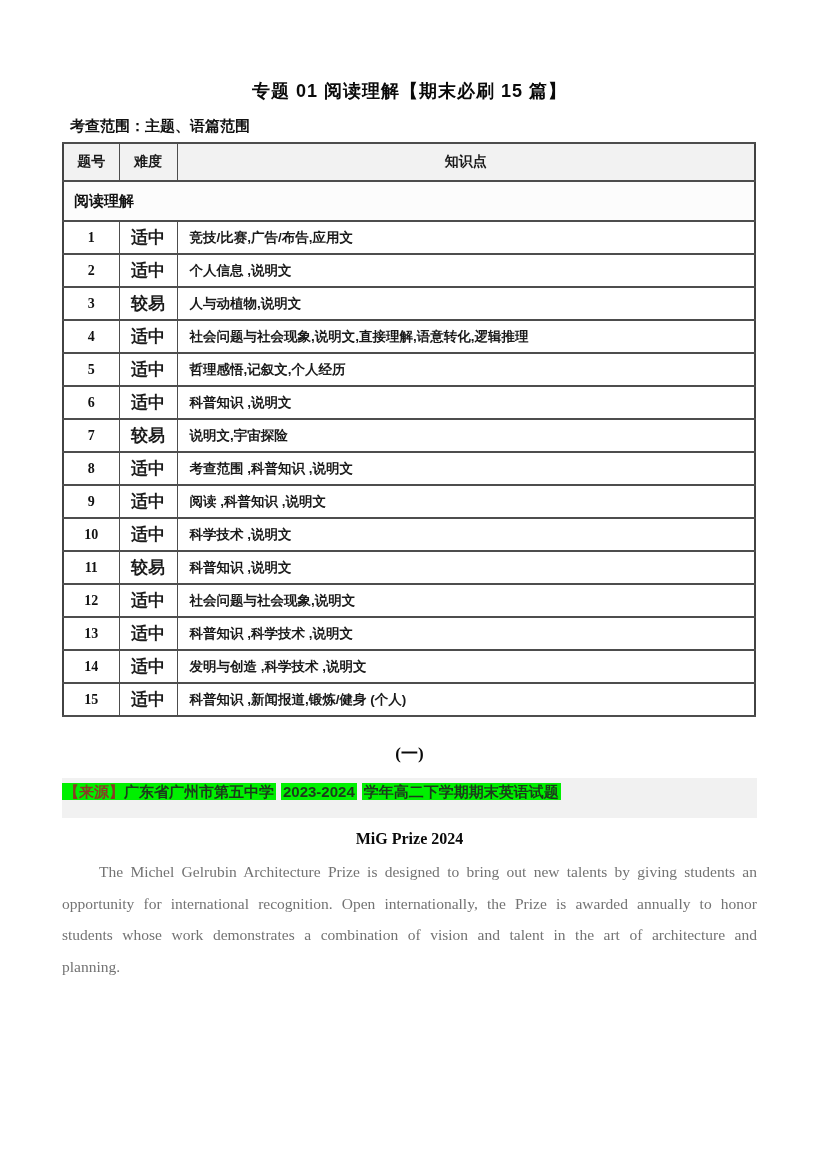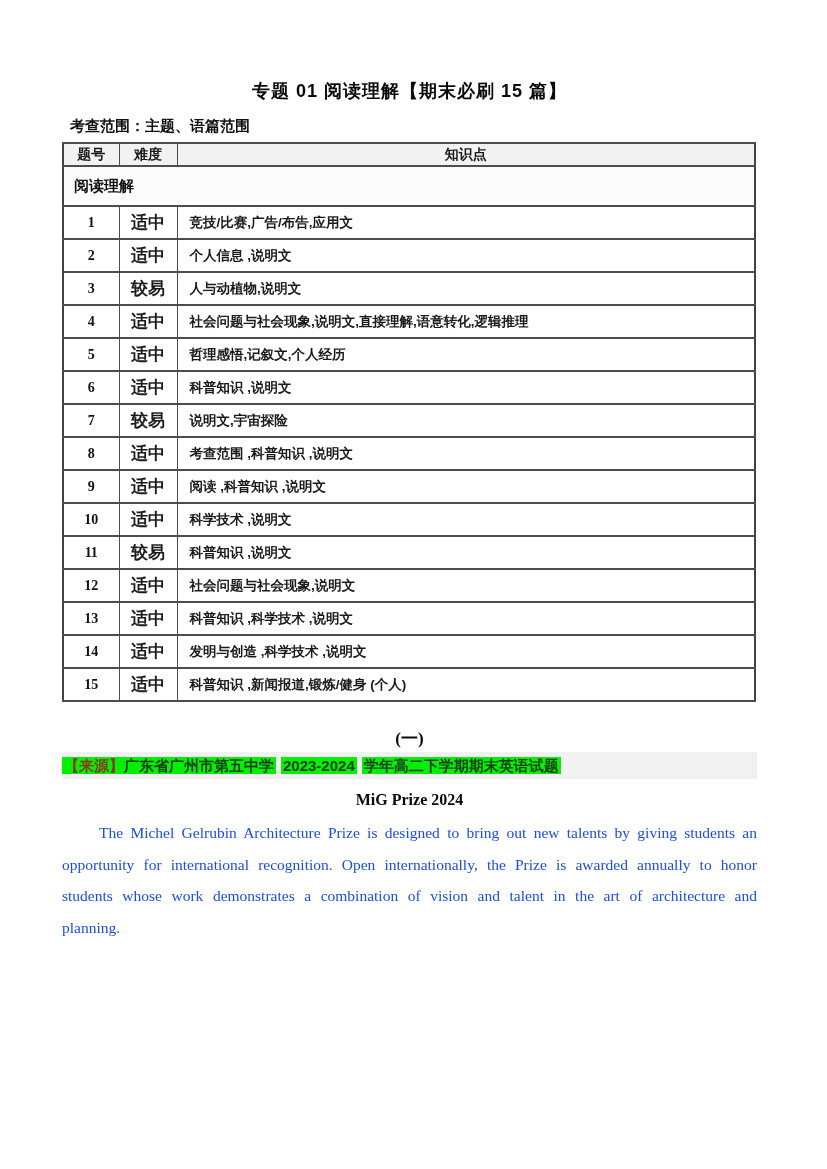--- a/index.html
+++ b/index.html
@@ -28,21 +28,21 @@
     border:2px solid #424242;
   }
   table.topic-table td, table.topic-table th{
     border:1px solid #4d4d4d;
     border-top-width:2px;border-bottom-width:2px;
     padding:0;vertical-align:middle;
   }
   col.c-no{width:56px;}
   col.c-diff{width:58px;}
   col.c-points{width:auto;}
-  tr.head-row{height:23px;background:#f2f2f2;}
+  tr.head-row{height:38px;background:#f2f2f2;}
   tr.head-row th{
     font-size:14px;font-weight:bold;text-align:center;color:#1a1a1a;
   }
   tr.section-row{height:40px;background:#fcfcfc;}
   tr.section-row td{
     font-size:15px;font-weight:bold;text-align:left;padding-left:10px;color:#111;
   }
   tr.data-row{height:33px;background:#fff;}
   tr.data-row td.no-cell{
     text-align:center;font-family:"Liberation Serif", serif;
@@ -53,37 +53,37 @@
   }
   tr.data-row td.points-cell{
     text-align:left;padding-left:12px;font-size:13.5px;font-weight:bold;color:#1a1a1a;
   }
 
   .passage-number{
     margin-top:24px;text-align:center;
     font-size:17px;font-weight:bold;line-height:26px;color:#0a0a0a;
   }
   .source-band{
-    margin-top:0;height:27px;line-height:27px;background:#f1f1f1;
+    margin-top:11px;height:40px;line-height:27px;background:#f1f1f1;
     font-family:"Liberation Sans", sans-serif;
     font-size:15px;font-weight:bold;white-space:nowrap;
   }
   .hl{background:#00f000;padding:0 2px;}
   .hl + .hl{margin-left:5px;}
   .src-tag{color:#8a3a24;}
   .src-text{color:#1c3a1c;}
 
   .passage-title{
     margin:10px 0 5px 0;text-align:center;
     font-size:16px;font-weight:bold;line-height:22px;color:#0a0a0a;
   }
   p.body-par{
     margin:6px 0 0 0;
     font-size:15.5px;line-height:31.5px;text-align:justify;
-    text-indent:37px;color:#1d4ed8;word-spacing:2px;font-family:Liberation Serif, serif;
+    text-indent:37px;color:#737373;word-spacing:2px;font-family:Liberation Serif, serif;
   }
   .subhead{
     margin:0;padding-left:37px;
     font-size:15.5px;font-weight:bold;line-height:31.5px;color:#0a0a0a;
   }
 </style>
 </head>
 <body>
 
 <div class="page">

